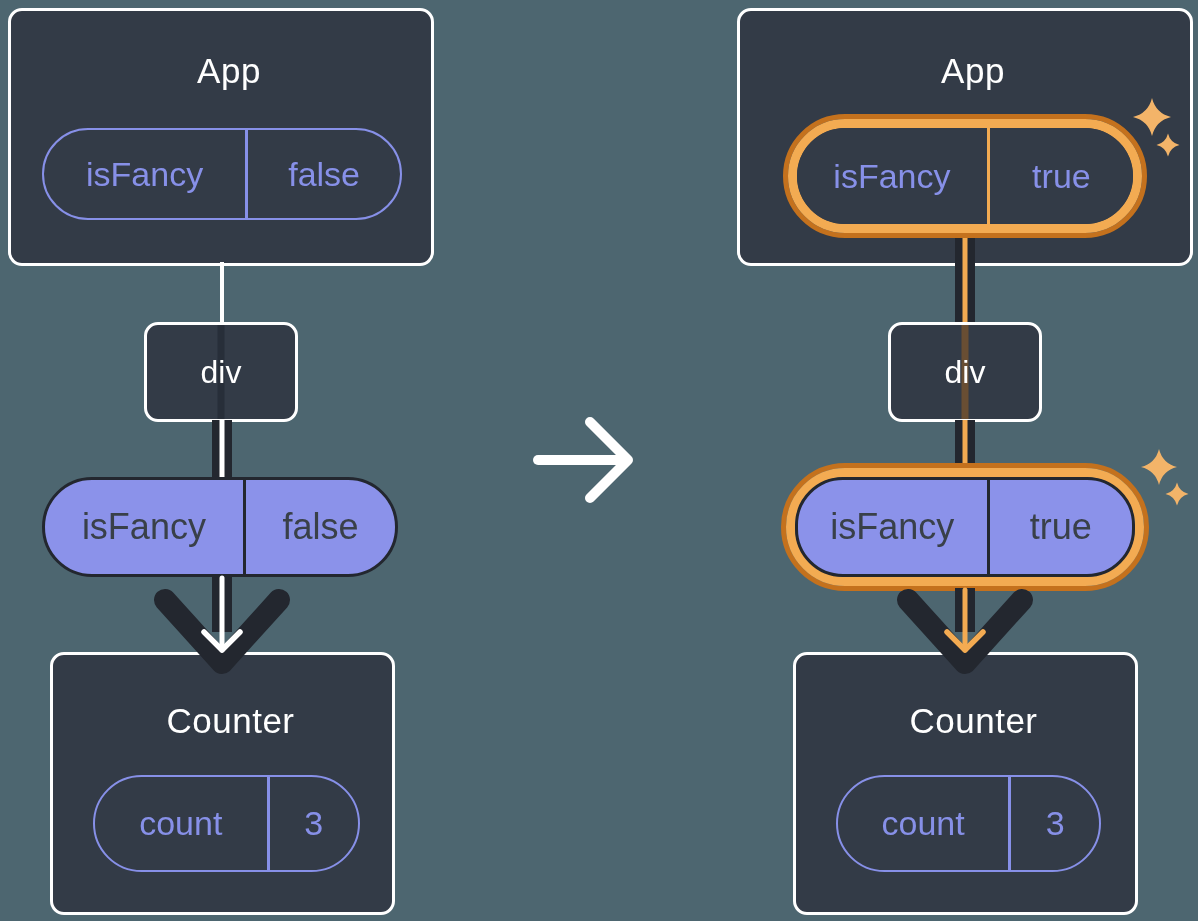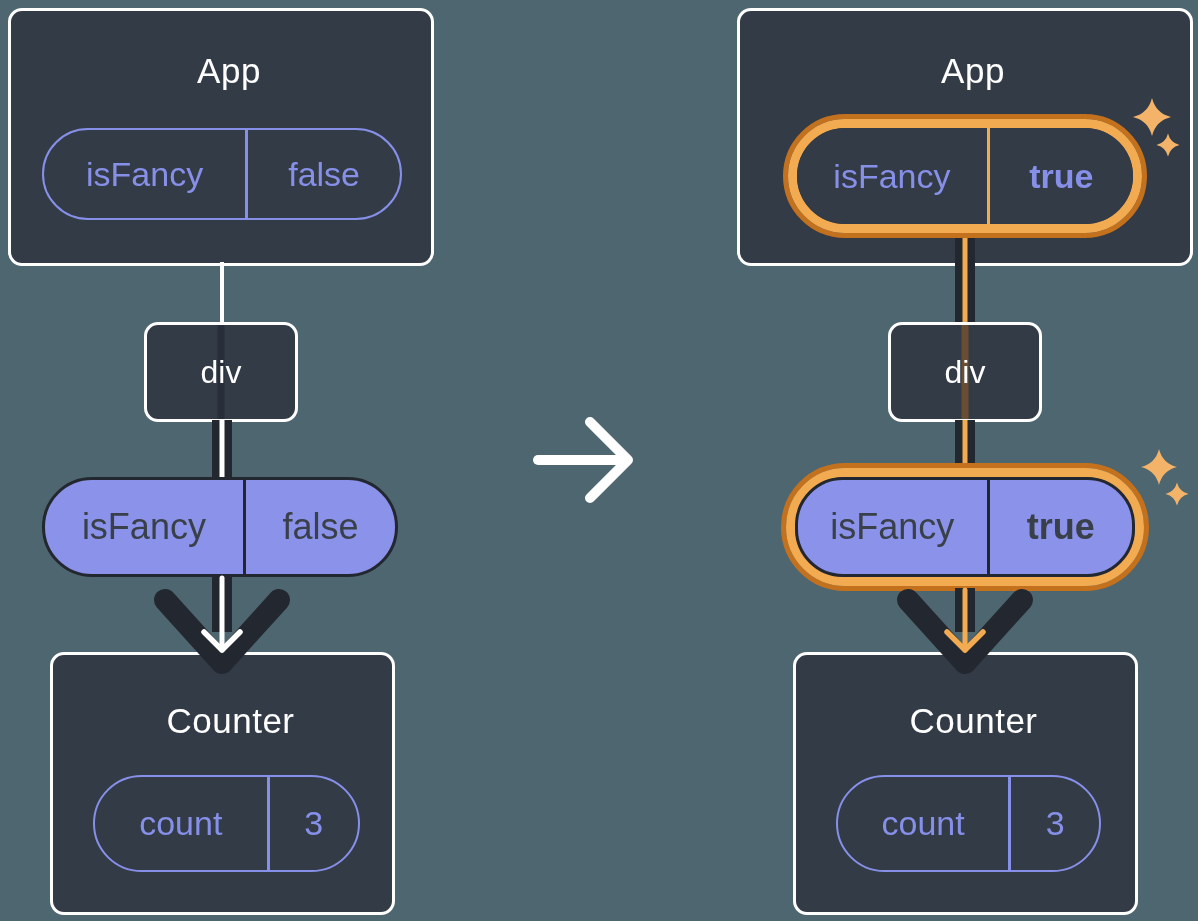--- a/index.html
+++ b/index.html
@@ -65,21 +65,21 @@
 
   .pill.filled {
     background: var(--purple-fill, #8b92ea);
     border: 3px solid var(--dark, #23272f);
     border-radius: 60px;
     color: var(--dark-text, #394049);
     font-size: 36px;
   }
   .pill.filled .divider { background: var(--dark, #23272f); }
 
-  .bold { font-weight: 700; }
+  .bold { font-weight: 400; }
 
   
   .ring-outer {
     position: absolute;
     box-sizing: border-box;
     border: 5px solid var(--orange, #c4711d);
     border-radius: 66px;
     z-index: 2;
   }
   .ring-inner {

